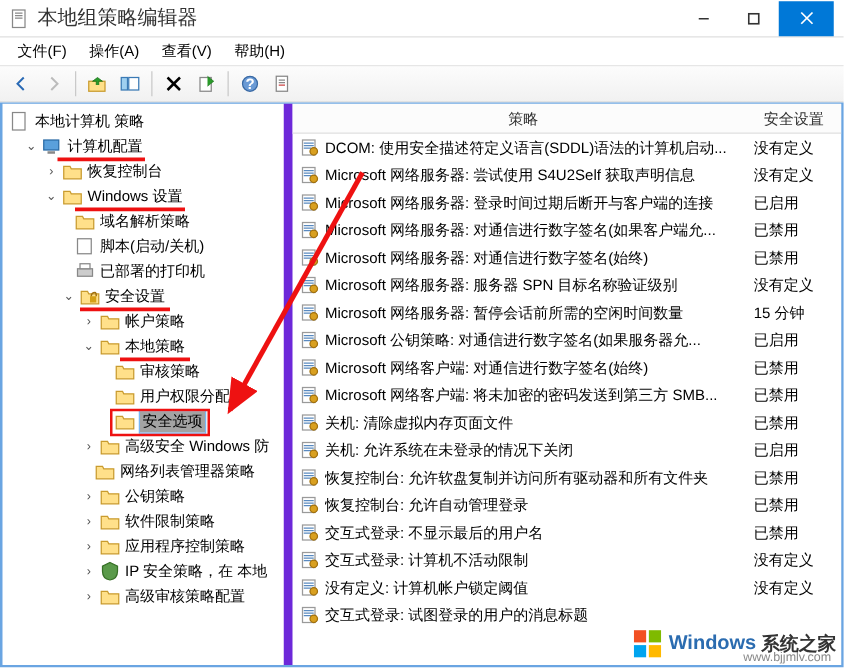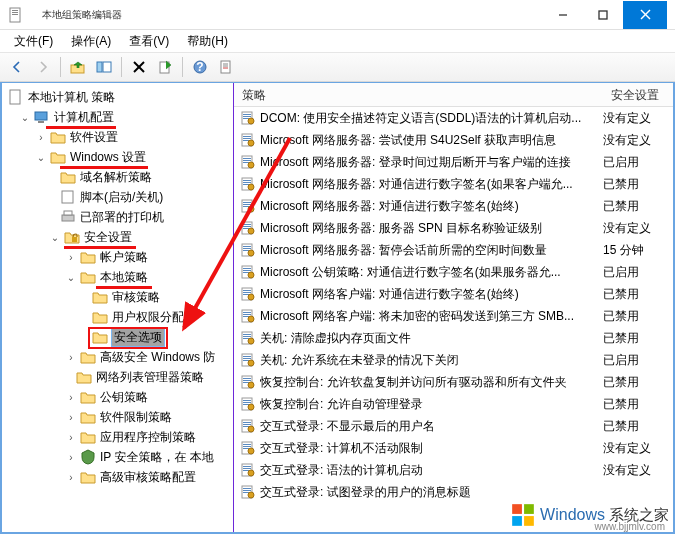--- a/index.html
+++ b/index.html
@@ -1,59 +1,59 @@
 <!DOCTYPE html>
 <html><head>
 <meta charset="utf-8">
 <style>
 * { box-sizing: border-box; margin: 0; padding: 0; font-family: "Microsoft YaHei", "Segoe UI", sans-serif; font-size: 12px; }
 body { background: #fff; width: 675px; height: 534px; overflow: hidden; position: relative; }
 
 .titlebar { height: 30px; background: #fff; display: flex; align-items: center; padding: 0 8px; border-bottom: 1px solid #e0e0e0; }
 .titlebar .app-icon { width: 16px; height: 16px; margin-right: 6px; display:inline-flex; }
-.titlebar .title { flex: 1; color: #333; font-size: 10px; margin-left: 12px; }
+.titlebar .title { flex: 1; color: #333; font-size: 16px; }
 .titlebar .win-btns { display: flex; }
 .titlebar .win-btn { width: 40px; height: 28px; display: flex; align-items: center; justify-content: center; color: #333; }
 .titlebar .win-btn.close { background: #0078d7; color: #fff; width: 44px; }
 
 .menubar { height: 22px; display: flex; align-items: center; padding: 0 6px; gap: 2px; }
 .menubar .menu-item { padding: 2px 8px; color: #000000; }
 
 .toolbar { height: 30px; display: flex; align-items: center; padding: 2px 6px; gap: 4px; border-top: 1px solid #e6e6e6; border-bottom: 1px solid #d9d9d9; background: linear-gradient(#fcfcfc,#f1f1f1); }
 .toolbar .tb-btn { width: 22px; height: 22px; display: flex; align-items: center; justify-content: center; border: 1px solid transparent; border-radius: 2px; }
 .toolbar .sep { width: 1px; height: 20px; background: #c9c9c9; margin: 0 2px; }
 
 .main { display: flex; height: calc(534px - 30px - 22px - 30px); border: 2px solid #6aa5e2; border-top: 1px solid #6aa5e2; }
-.tree-pane { width: 232px; overflow: hidden; border-right: 1px solid #6d28d9; position: relative; }
+.tree-pane { width: 232px; overflow: hidden; border-right: 7px solid #6d28d9; position: relative; }
 .list-pane { flex: 1; overflow: hidden; display: flex; flex-direction: column; position: relative; }
 
 .list-header { display: flex; height: 24px; border-bottom: 1px solid #e0e0e0; background: #fcfcfc; }
 .list-header .col { padding: 4px 8px; color: #333; }
-.col-policy { flex: 1; }
+.col-policy { flex: 1; text-align: center; }
 .col-setting { width: 70px; }
 
 .list-body { overflow-y: auto; overflow-x: hidden; flex: 1; }
 .policy-row { display: flex; align-items: center; height: 22px; padding: 0 6px; justify-content: space-between; }
 .policy-row .picon { width: 16px; height: 16px; margin-right: 4px; flex-shrink:0; }
 .policy-row .pname { flex: 1; white-space: nowrap; overflow: hidden; text-overflow: ellipsis; color: #000; }
 .policy-row .pval { width: 64px; text-align: left; color: #000; white-space: nowrap; }
 
 .tree { padding: 4px 0 4px 2px; overflow-y: auto; height: 100%; white-space: nowrap; }
 .tree-row { display: flex; align-items: center; height: 20px; position: relative; }
 .tree-row .exp { width: 14px; height: 14px; display:inline-flex; align-items:center; justify-content:center; margin-right: 2px; color: #555; font-size: 10px; }
 .tree-row .ticon { width: 16px; height: 16px; margin-right: 4px; display:inline-flex; }
 .tree-row .tlabel { color: #000; }
 .tree-row.selected .tlabel { background: #a3a3a3; outline: 1px solid #7ab7f3; padding: 0 2px; }
 
 .underline-red { position: absolute; height: 3px; background: #e11; pointer-events: none; }
 
 .arrow-svg { position: absolute; z-index: 5; pointer-events: none; }
 
 .watermark { position: absolute; right: 6px; bottom: 6px; display: flex; align-items: center; gap: 4px; z-index: 10; }
-.watermark .wm-text { font-size: 16px; color: #2b6cb0; font-weight: 400; text-align: right; }
+.watermark .wm-text { font-size: 16px; color: #2b6cb0; font-weight: 700; text-align: right; }
 .wm-logo { width: 26px; height: 26px; }
 
 ::-webkit-scrollbar { width: 16px; }
 ::-webkit-scrollbar-track { background: #f0f0f0; }
 ::-webkit-scrollbar-thumb { background: #cdcdcd; border: 2px solid #f0f0f0; }
 </style>
 </head>
 <body>
 
 <div class="titlebar">
@@ -173,21 +173,21 @@
       </div>
       <div class="underline-red" style="left:44px; top:43px; width:70px;"></div>
 
       <div class="tree-row" style="padding-left:30px">
         <span class="exp">›</span>
         <span class="ticon">
             <svg viewBox="0 0 16 16">
               <path d="M1 4 L6 4 L7 6 L15 6 L15 14 L1 14 Z" fill="#ffe08a" stroke="#c99b2e"></path>
             </svg>
           </span>
-        <span class="tlabel">软件设置</span>
+        <span class="tlabel">恢复控制台</span>
       </div>
 
       <div class="tree-row" style="padding-left:30px">
         <span class="exp">⌄</span>
         <span class="ticon">
             <svg viewBox="0 0 16 16">
               <path d="M1 4 L6 4 L7 6 L15 6 L15 14 L1 14 Z" fill="#ffe08a" stroke="#c99b2e"></path>
             </svg>
           </span>
         <span class="tlabel">Windows 设置</span>
@@ -530,21 +530,21 @@
           <span class="pval">没有定义</span>
         </div>
         <div class="policy-row">
           <span class="picon"><svg viewBox="0 0 16 16">
               <rect x="2" y="2" width="10" height="12" fill="#fff" stroke="#9a9a9a"></rect>
               <rect x="3" y="4" width="8" height="1" fill="#5a8ac0"></rect>
               <rect x="3" y="6" width="8" height="1" fill="#5a8ac0"></rect>
               <rect x="3" y="8" width="6" height="1" fill="#5a8ac0"></rect>
               <circle cx="11" cy="11" r="3" fill="#d9a020" stroke="#a07010"></circle>
             </svg></span>
-          <span class="pname">交互式登录: 语法的计算机启动</span>
+          <span class="pname">没有定义: 计算机帐户锁定阈值</span>
           <span class="pval">没有定义</span>
         </div>
         <div class="policy-row">
           <span class="picon"><svg viewBox="0 0 16 16">
               <rect x="2" y="2" width="10" height="12" fill="#fff" stroke="#9a9a9a"></rect>
               <rect x="3" y="4" width="8" height="1" fill="#5a8ac0"></rect>
               <rect x="3" y="6" width="8" height="1" fill="#5a8ac0"></rect>
               <rect x="3" y="8" width="6" height="1" fill="#5a8ac0"></rect>
               <circle cx="11" cy="11" r="3" fill="#d9a020" stroke="#a07010"></circle>
             </svg></span>

